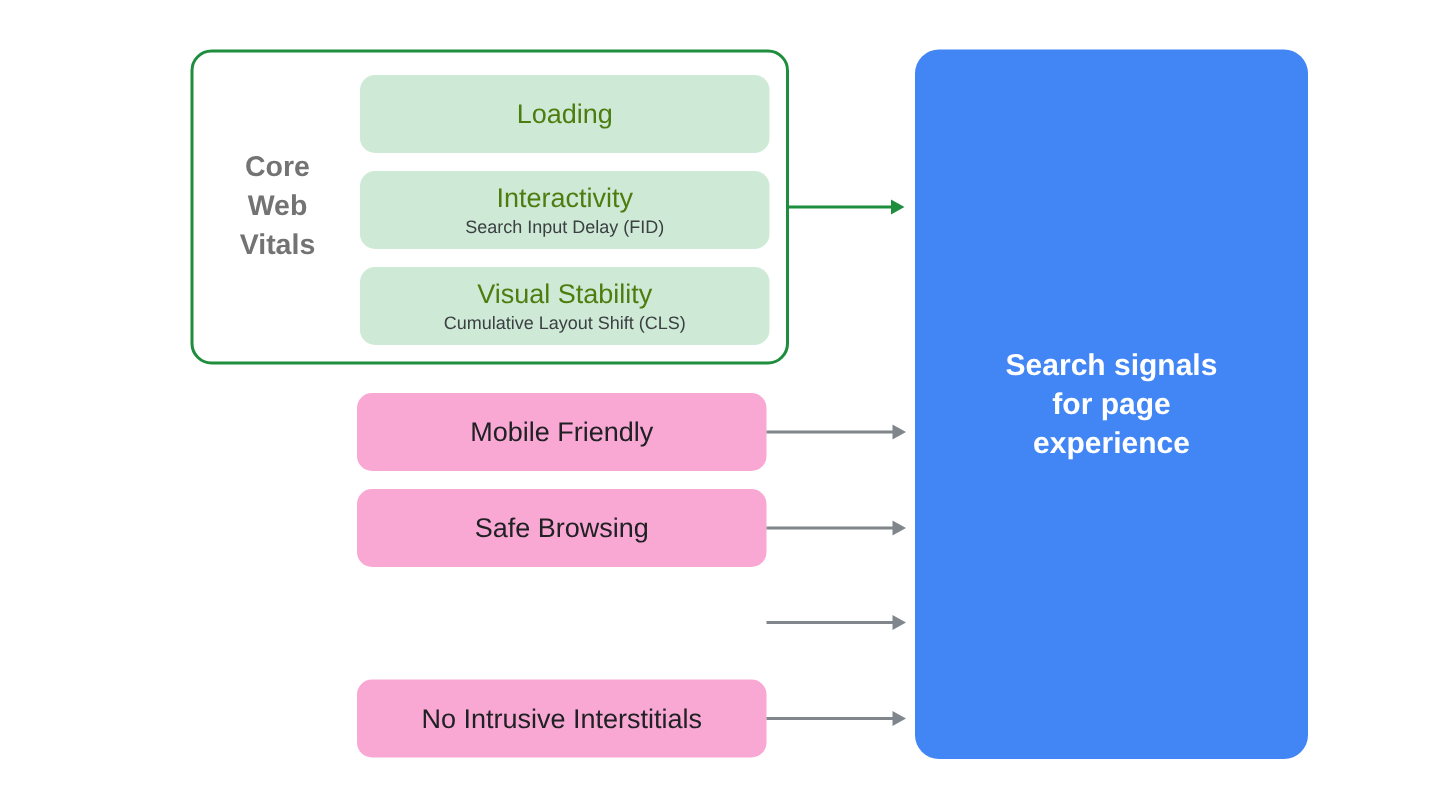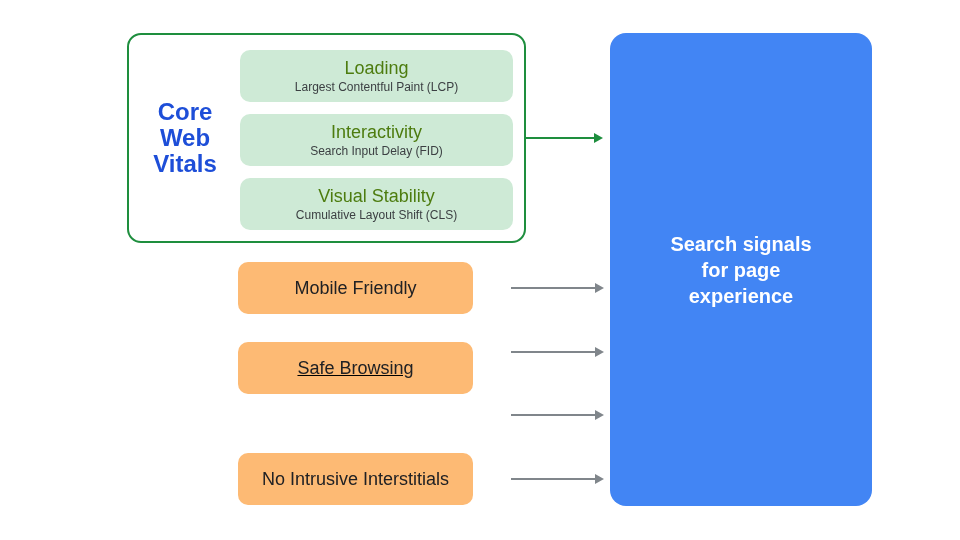--- a/index.html
+++ b/index.html
@@ -25,22 +25,22 @@
     border: 2px solid #1e8e3e;
     border-radius: 14px;
     background: #ffffff;
   }
   .cwv-label {
     position: absolute;
     left: 16px; top: 50%;
     transform: translateY(-50%);
     width: 80px;
     text-align: center;
-    color: #1d4ed8;
-    font-size: 24px;
+    color: #737373;
+    font-size: 19px;
     font-weight: 700;
     line-height: 26px;
   }
   .vital-box {
     position: absolute;
     left: 111px;
     width: 273px; height: 52px;
     background: #ceead6;
     border-radius: 10px;
     display: flex;
@@ -62,29 +62,29 @@
     font-size: 12px;
     font-weight: 400;
     color: #3c4043;
     line-height: 15px;
   }
 
   
   .signal-box {
     position: absolute;
     left: 238px;
-    width: 235px; height: 52px;
-    background: #fdba74;
+    width: 273px; height: 52px;
+    background: #f9a8d4;
     border-radius: 10px;
     display: flex;
     align-items: center;
     justify-content: center;
   }
   .signal-0 { top: 262px; }
-  .signal-1 { top: 342px; text-decoration: underline; }
+  .signal-1 { top: 326px; }
   .signal-2 { top: 389px; }
   .signal-3 { top: 453px; }
   .signal-label {
     font-size: 18px;
     font-weight: 400;
     color: #202124;
   }
 
   
   .arrow { position: absolute; height: 12px; }
@@ -134,21 +134,20 @@
 </head>
 <body>
 
 <div class="canvas">
 
   <div class="cwv-group">
     <div class="cwv-label">Core Web Vitals</div>
 
     <div class="vital-box vital-0">
       <div class="vital-title">Loading</div>
-      <div class="vital-subtitle">Largest Contentful Paint (LCP)</div>
     </div>
 
     <div class="vital-box vital-1">
       <div class="vital-title">Interactivity</div>
       <div class="vital-subtitle">Search Input Delay (FID)</div>
     </div>
 
     <div class="vital-box vital-2">
       <div class="vital-title">Visual Stability</div>
       <div class="vital-subtitle">Cumulative Layout Shift (CLS)</div>

